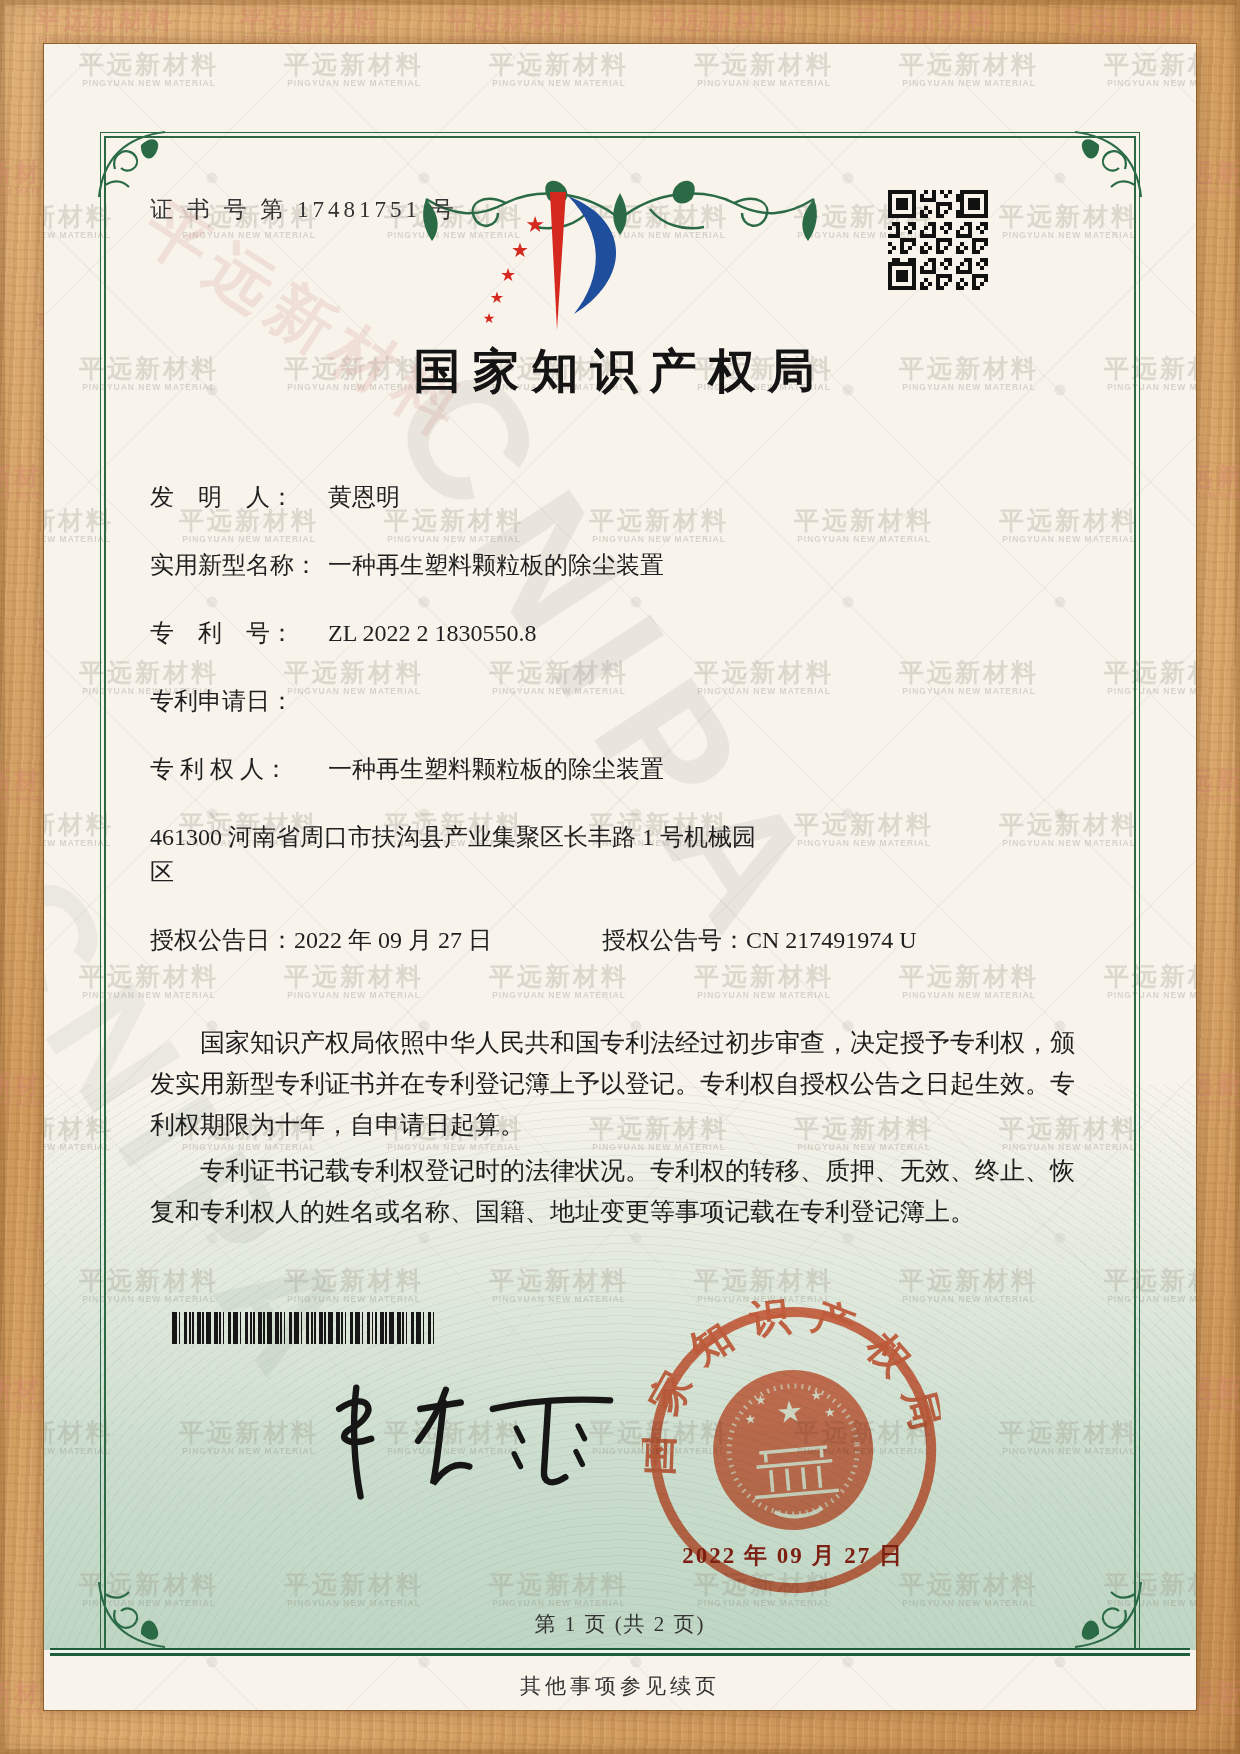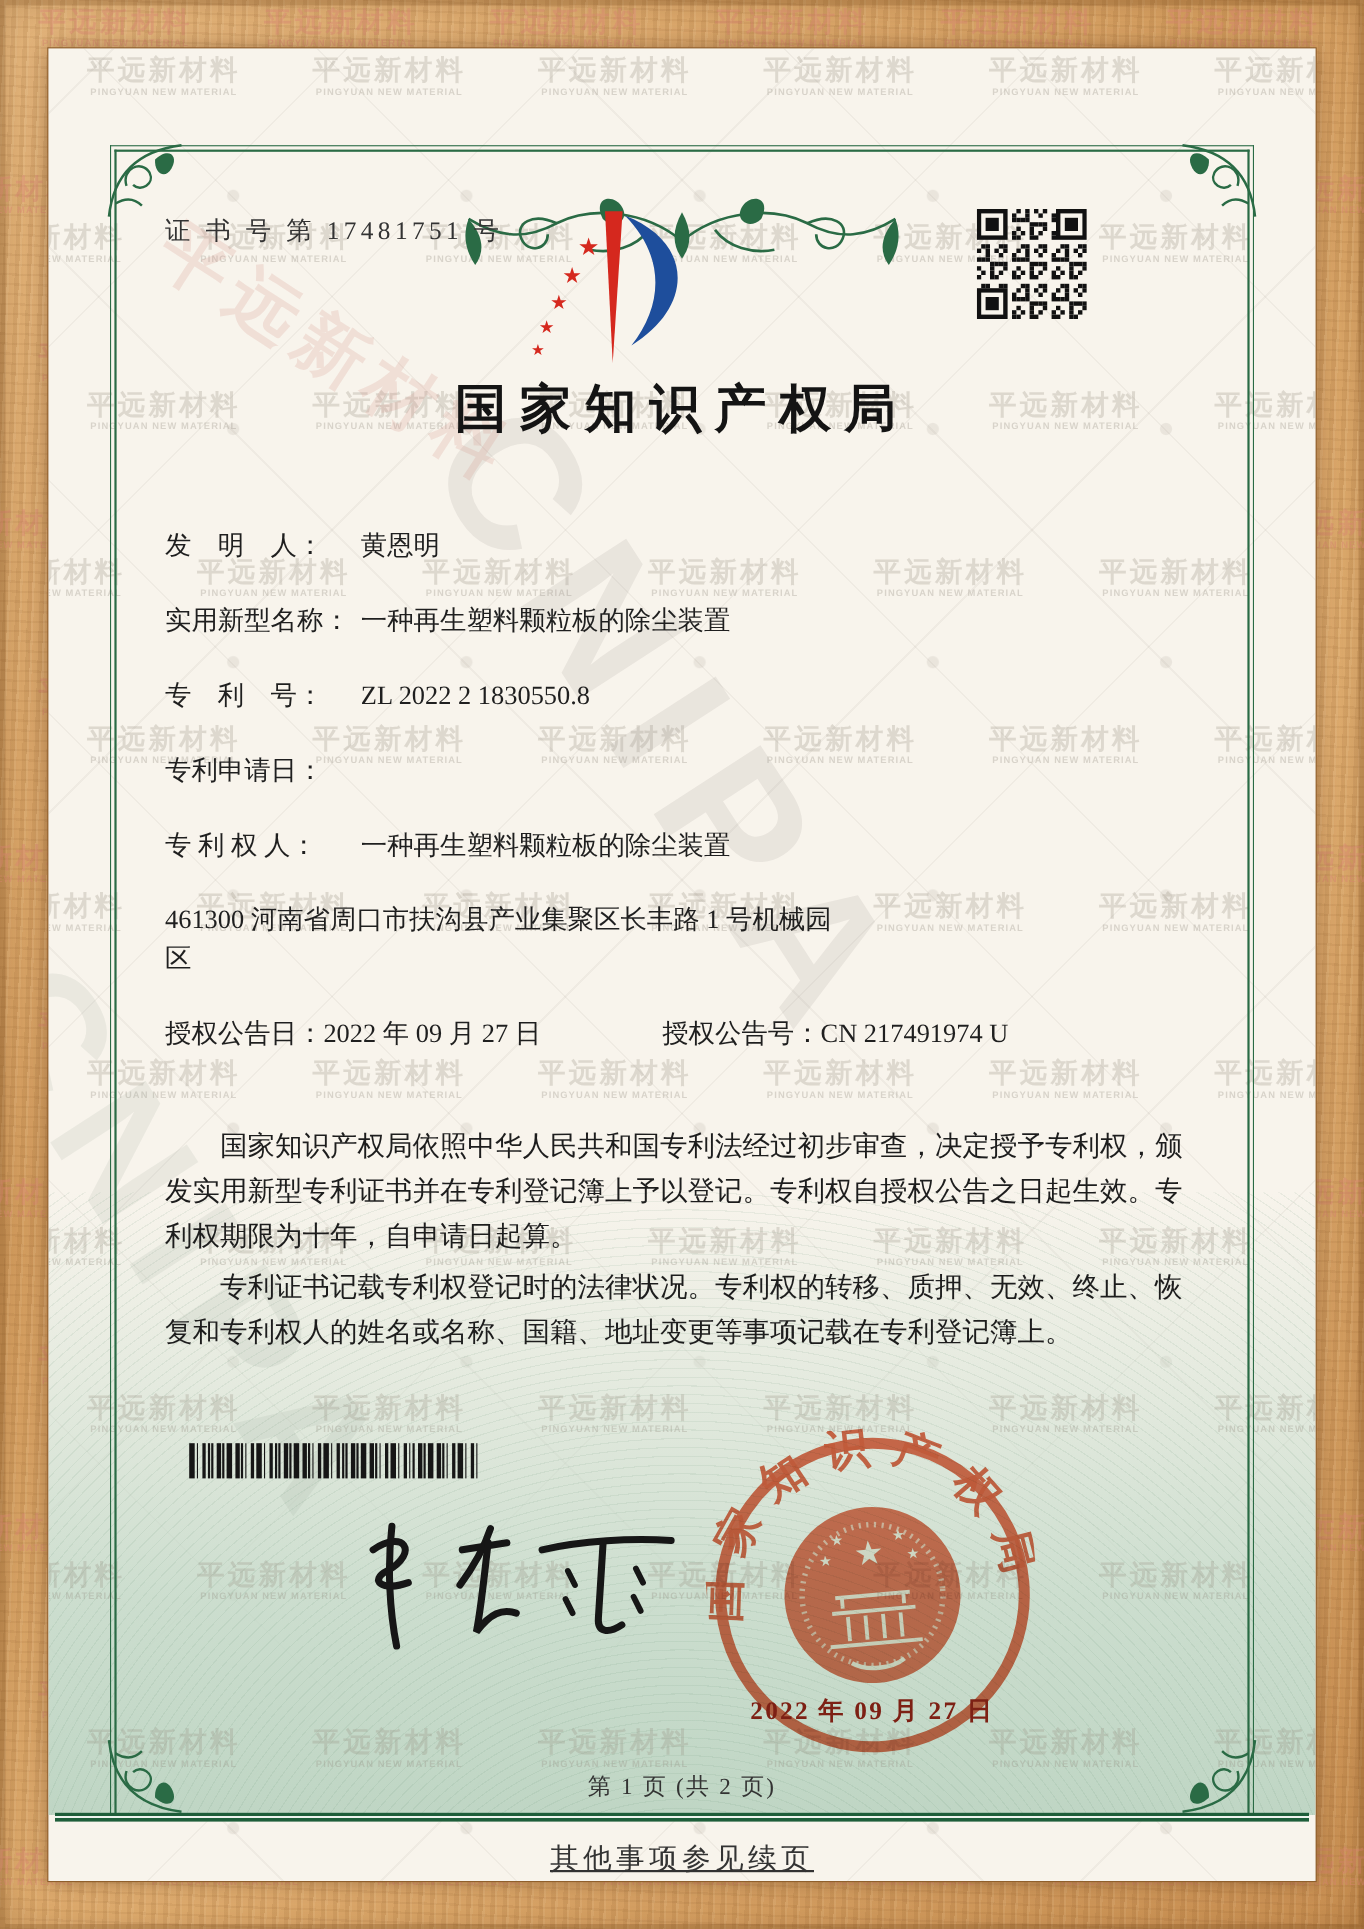--- a/index.html
+++ b/index.html
@@ -67,21 +67,21 @@
   .barcode{position:absolute;left:128px;top:1268px;height:32px;font-size:0;}
   .barcode i{display:inline-block;height:100%;background:#161616;}
   .director{position:absolute;left:140px;top:1412px;font-family:"Liberation Sans","DejaVu Sans",sans-serif;
      font-size:27px;font-weight:600;letter-spacing:8px;color:#222;line-height:50px;}
   .sig{position:absolute;left:276px;top:1328px;width:320px;height:140px;}
   .seal{position:absolute;left:599px;top:1254px;width:300px;height:300px;transform:rotate(-5deg);
      mix-blend-mode:multiply;opacity:0.94;}
   .sealdate{position:absolute;left:599px;top:1496px;width:300px;text-align:center;
      font-size:23px;font-weight:bold;color:#7d2014;letter-spacing:2px;}
   .pageno{position:absolute;left:0;right:0;top:1566px;text-align:center;font-size:21px;color:#333;letter-spacing:2px;}
-  .footnote{position:absolute;left:0;right:0;top:1628px;text-align:center;font-size:26px;color:#333;letter-spacing:4px;text-decoration:underline;}
+  .footnote{position:absolute;left:0;right:0;top:1628px;text-align:center;font-size:21px;color:#333;letter-spacing:4px;}
 </style>
 </head>
 <body>
 
 <div class="frame"></div>
 <div id="wmFrame">
     <div class="wm" style="left: 35px; top: 6px;">
       <div class="cn">平远新材料</div>
       <div class="en">PINGYUAN NEW MATERIAL</div>
     </div>

